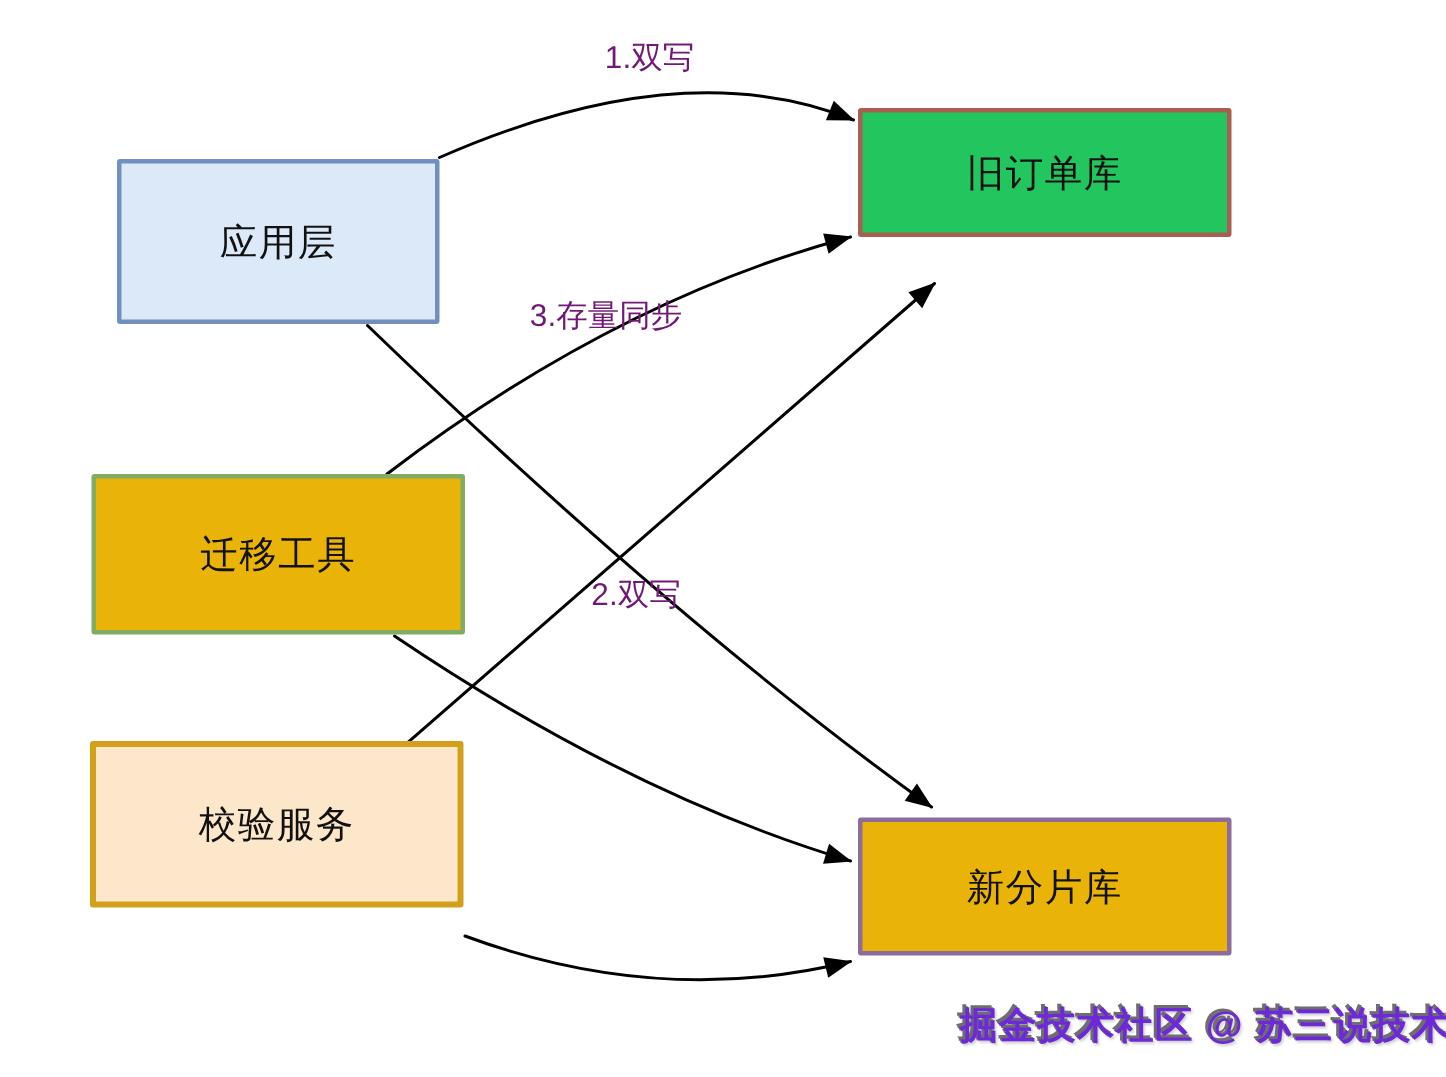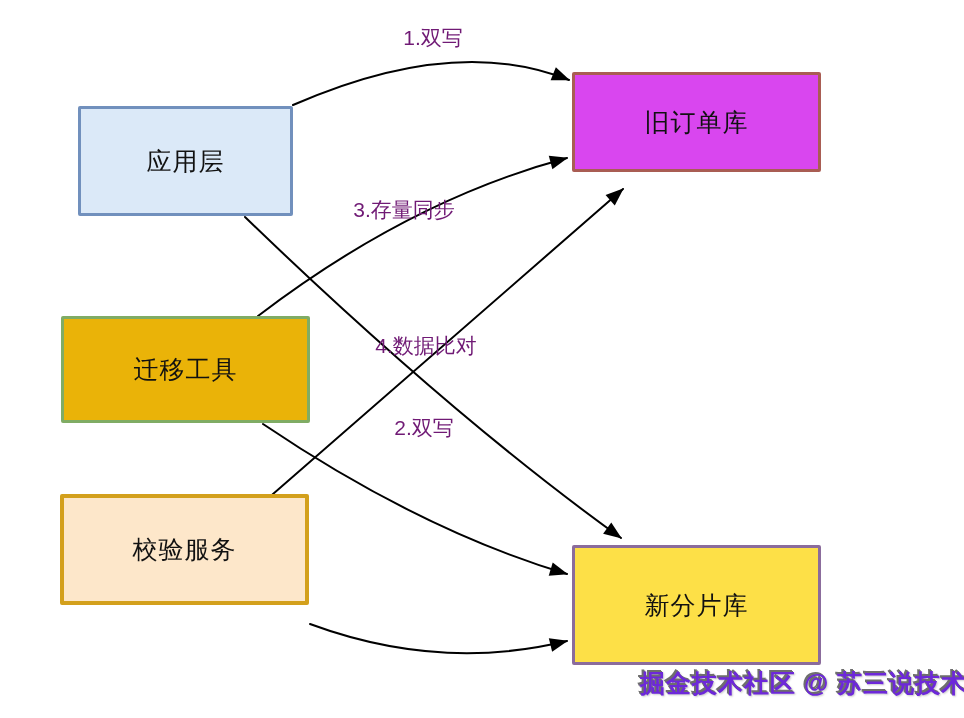--- a/index.html
+++ b/index.html
@@ -76,39 +76,38 @@
 
     <path d="M263,424 Q420,530 567,574" fill="none" stroke="#000000" stroke-width="2" stroke-linecap="round" marker-end="url(#ah)"></path>
 
     <path d="M310,624 Q440,672 567,641" fill="none" stroke="#000000" stroke-width="2" stroke-linecap="round" marker-end="url(#ah)"></path>
   </svg>
 
   <div class="node" style="left: 78px; top: 106px; width: 215px; height: 110px; background: rgb(219, 233, 248); border-color: rgb(113, 144, 189); text-align: center;">
     <span>应用层</span>
   </div>
 
-  <div class="node" style="left: 572px; top: 72px; width: 249px; height: 100px; background: #d946ef; border-color: rgb(169, 93, 83);">
+  <div class="node" style="left: 572px; top: 72px; width: 249px; height: 86px; background: #22c55e; border-color: rgb(169, 93, 83);">
     <span>旧订单库</span>
   </div>
 
   <div class="node" style="left: 61px; top: 316px; width: 249px; height: 107px; background: #eab308; border-color: rgb(128, 172, 100);">
     <span>迁移工具</span>
   </div>
 
   <div class="node thick" style="left: 60px; top: 494px; width: 249px; height: 111px; background: rgb(253, 231, 202); border-color: rgb(211, 160, 28);">
     <span>校验服务</span>
   </div>
 
-  <div class="node" style="left: 572px; top: 545px; width: 249px; height: 120px; background: #fde047; border-color: rgb(139, 108, 156);">
+  <div class="node" style="left: 572px; top: 545px; width: 249px; height: 92px; background: #eab308; border-color: rgb(139, 108, 156);">
     <span>新分片库</span>
   </div>
 
   <div class="edge-label" style="left:433px; top:38px;">1.双写</div>
 
   <div class="edge-label" style="left:404px; top:210px;">3.存量同步</div>
 
-  <div class="edge-label" style="left:426px; top:346px;">4.数据比对</div>
 
-  <div class="edge-label" style="left:424px; top:396px;margin-top:32px;">2.双写</div>
+  <div class="edge-label" style="left:424px; top:396px;">2.双写</div>
 
   <div class="watermark">掘金技术社区 @ 苏三说技术</div>
 
 </div>
 
 </body></html>

